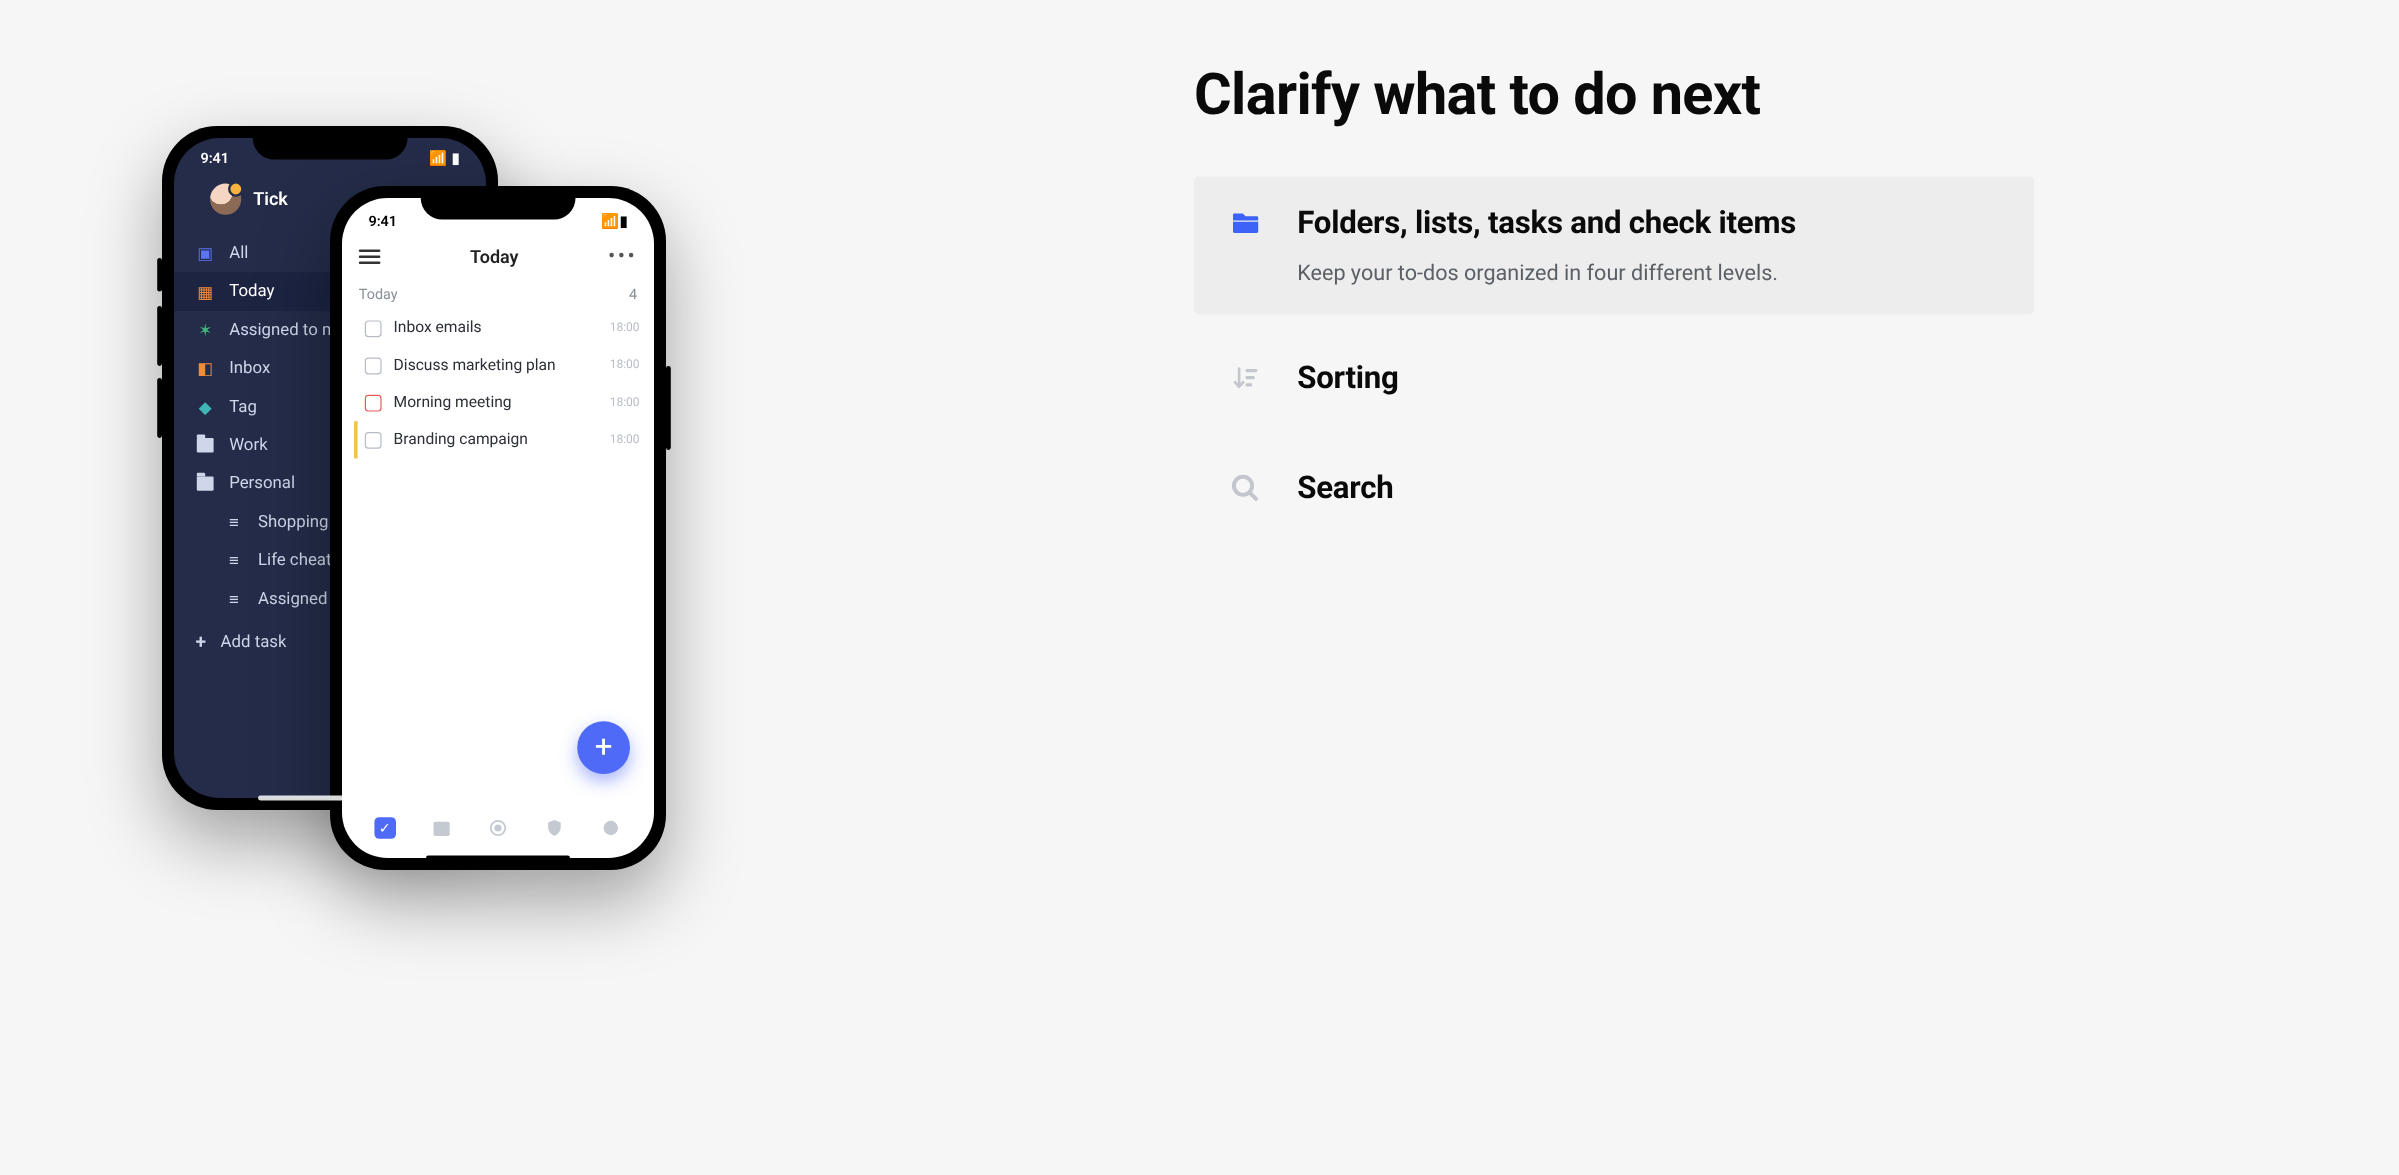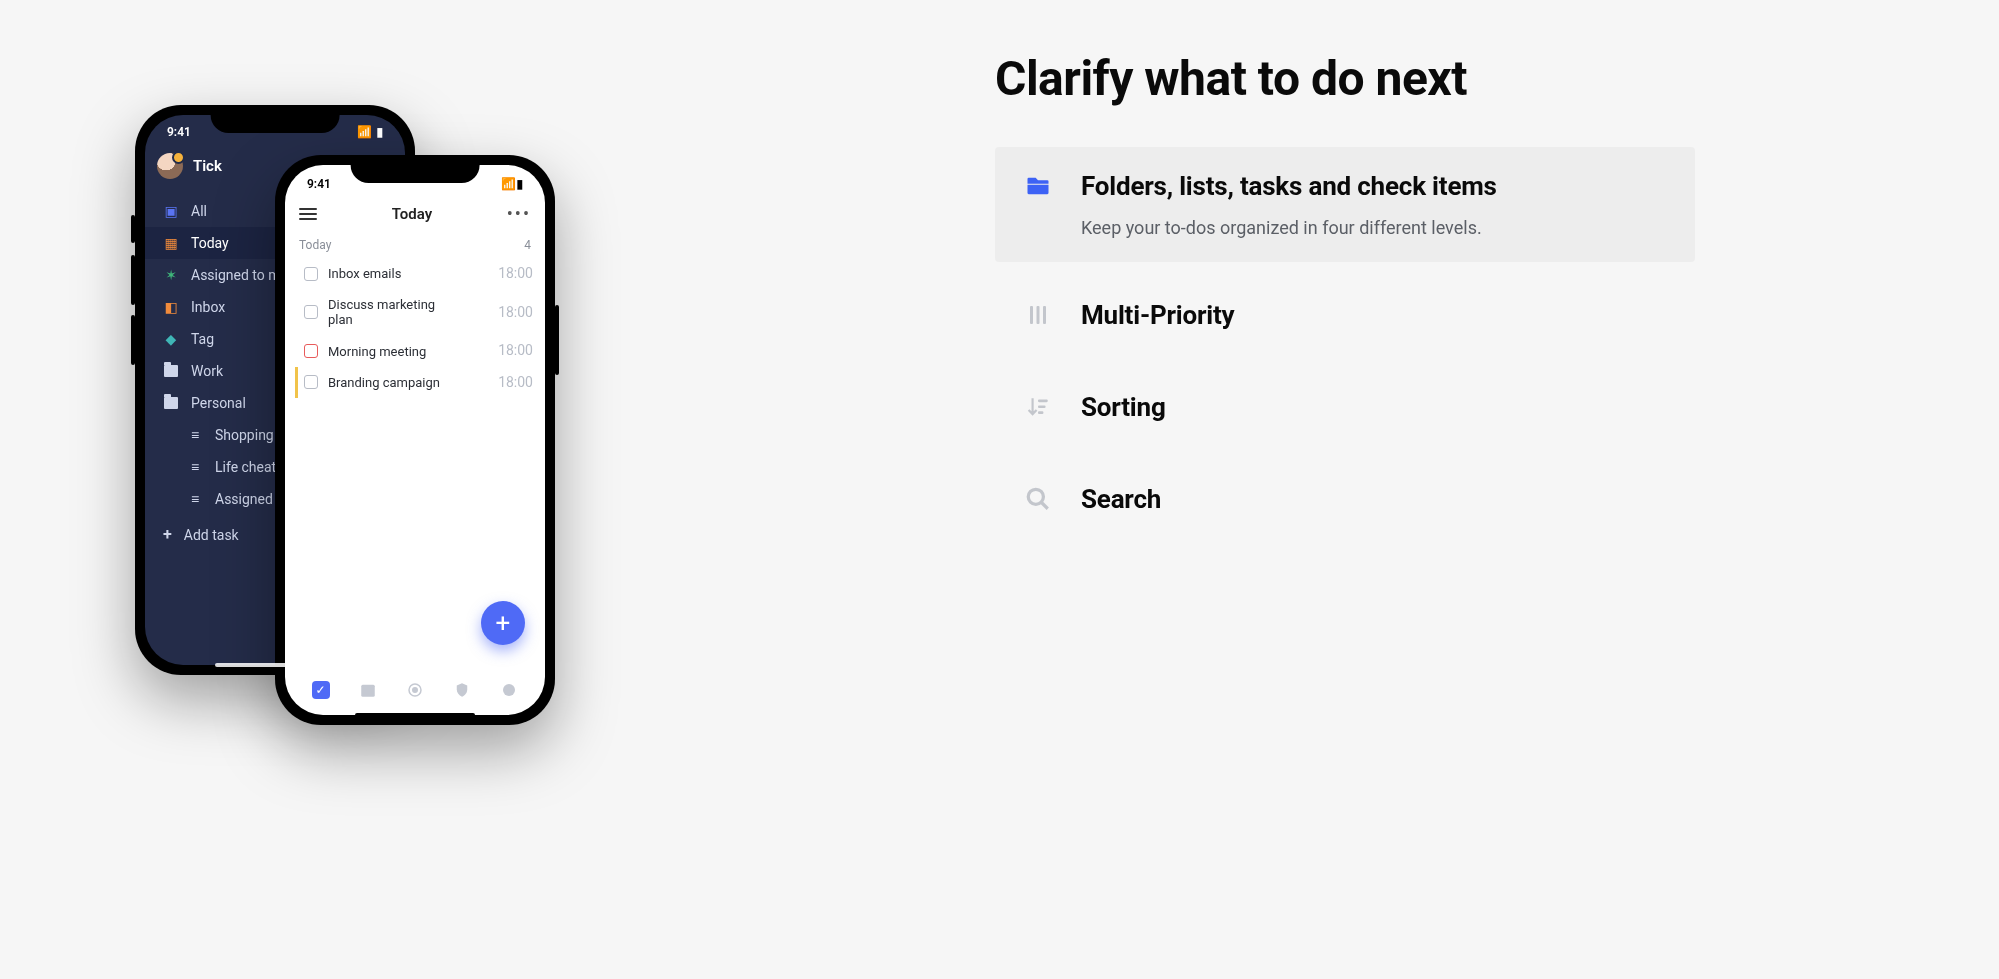--- a/index.html
+++ b/index.html
@@ -17,21 +17,21 @@
 
 .phone.back { left:0; top:0; width:280px; height:570px; }
 .phone.back .screen { background:#242c49; color:#dfe4f0; }
 .phone.back .homebar { background:rgba(255,255,255,.85); }
 .phone.back .side-btn.s1 { left:-4px; top:110px; width:4px; height:28px; }
 .phone.back .side-btn.s2 { left:-4px; top:150px; width:4px; height:50px; }
 .phone.back .side-btn.s3 { left:-4px; top:210px; width:4px; height:50px; }
 
 .sb-status { display:flex; justify-content:space-between; align-items:center; padding:10px 22px 0; font-size:12px; font-weight:600; color:#fff; }
 .sb-status .icons span { margin-left:4px; }
-.sb-header { display:flex; align-items:center; gap:10px; padding:14px 12px 12px; }
+.sb-header { display:flex; align-items:center; gap:10px; padding:14px 30px 12px; }
 .avatar { width:26px; height:26px; border-radius:50%; background:radial-gradient(circle at 35% 30%,#f4d6c2 0 38%,#8c6a56 39% 100%); position:relative; }
 .avatar::after { content:""; position:absolute; top:-2px; right:-2px; width:9px; height:9px; border-radius:50%; background:#f6b23c; border:2px solid #242c49; }
 .sb-title { font-size:15px; font-weight:600; color:#fff; }
 .sb-list { padding:4px 0 0; }
 .sb-item { display:flex; align-items:center; gap:12px; padding:8px 18px; font-size:14px; color:#cfd6ea; cursor:pointer; }
 .sb-item .ic { width:16px; height:16px; flex:0 0 16px; display:flex; align-items:center; justify-content:center; }
 .sb-item.active { background:#1c2442; color:#fff; }
 .sb-sub { padding-left:24px; }
 .sb-sub .sb-item .ic { width:14px; }
 .sb-add { display:flex; align-items:center; gap:12px; padding:10px 18px; font-size:14px; color:#cfd6ea; cursor:pointer; }
@@ -47,21 +47,21 @@
 .fp-topbar { display:flex; align-items:center; justify-content:space-between; padding:12px 14px 8px; }
 .fp-topbar .hamb { width:18px; height:12px; display:flex; flex-direction:column; justify-content:space-between; cursor:pointer; }
 .fp-topbar .hamb span { height:2px; background:#333; border-radius:1px; }
 .fp-topbar .title { font-size:15px; font-weight:600; }
 .fp-topbar .more { font-size:18px; letter-spacing:2px; cursor:pointer; color:#555; }
 .fp-section { display:flex; justify-content:space-between; padding:6px 14px 4px; font-size:12px; color:#8a8f99; }
 .fp-tasks { padding:2px 10px 0; }
 .fp-task { display:flex; align-items:center; gap:10px; padding:8px 2px; border-left:3px solid transparent; cursor:pointer; }
 .fp-task .box { width:14px; height:14px; border:1.5px solid #b7bcc6; border-radius:3px; flex:0 0 14px; margin-left:4px; }
 .fp-task .txt { flex:1; font-size:13px; color:#2c2f36; }
-.fp-task .time { font-size:14px; color:#b7bcc6; line-height:1.1; text-align:right;margin-left:29px; }
+.fp-task .time { font-size:10px; color:#b7bcc6; line-height:1.1; text-align:right;margin-left:29px; }
 .fp-task.red .box { border-color:#e85b5b; }
 .fp-task.yellow { border-left-color:#f1c34a; }
 .fab { position:absolute; right:20px; bottom:70px; width:44px; height:44px; border-radius:50%; background:#4f6af6; color:#fff; display:flex; align-items:center; justify-content:center; font-size:26px; font-weight:400; box-shadow:0 6px 14px rgba(79,106,246,.5); cursor:pointer; }
 .fp-tabs { position:absolute; bottom:14px; left:0; right:0; display:flex; justify-content:space-around; padding:8px 12px 0; }
 .fp-tabs .t { width:22px; height:22px; display:flex; align-items:center; justify-content:center; color:#c5c9d2; cursor:pointer; }
 .fp-tabs .t.active { color:#4f6af6; }
 .fp-tabs .t svg, .fp-tabs .t .sq { width:18px; height:18px; }
 .fp-tabs .t .sq { border-radius:4px; background:#4f6af6; position:relative; }
 .fp-tabs .t .sq::after { content:"✓"; position:absolute; inset:0; display:flex; align-items:center; justify-content:center; color:#fff; font-size:12px; }
 
@@ -248,32 +248,20 @@
             </svg>
         </div>
         <div class="text">
           <div class="title">Folders, lists, tasks and check items</div>
           <div class="desc">Keep your to-dos organized in four different levels.</div>
         </div>
       </div>
 
 
 
-      <div class="feature">
-        <div class="icon">
-          <svg viewBox="0 0 24 24" width="24" height="24" fill="currentColor">
-              <rect x="4" y="3" width="3" height="18" rx="1"></rect>
-              <rect x="10.5" y="3" width="3" height="18" rx="1"></rect>
-              <rect x="17" y="3" width="3" height="18" rx="1"></rect>
-            </svg>
-        </div>
-        <div class="text">
-            <div class="title">Multi-Priority</div>
-          </div>
-      </div>
 
       <div class="feature">
         <div class="icon">
           <svg viewBox="0 0 24 24" width="26" height="26" fill="currentColor">
               <path d="M6 4v12l-2-2-1.4 1.4L7 20l4.4-4.6L10 14l-2 2V4H6z"></path>
               <rect x="12" y="5" width="9" height="2.5" rx="1"></rect>
               <rect x="12" y="10.5" width="7" height="2.5" rx="1"></rect>
               <rect x="12" y="16" width="5" height="2.5" rx="1"></rect>
             </svg>
         </div>

